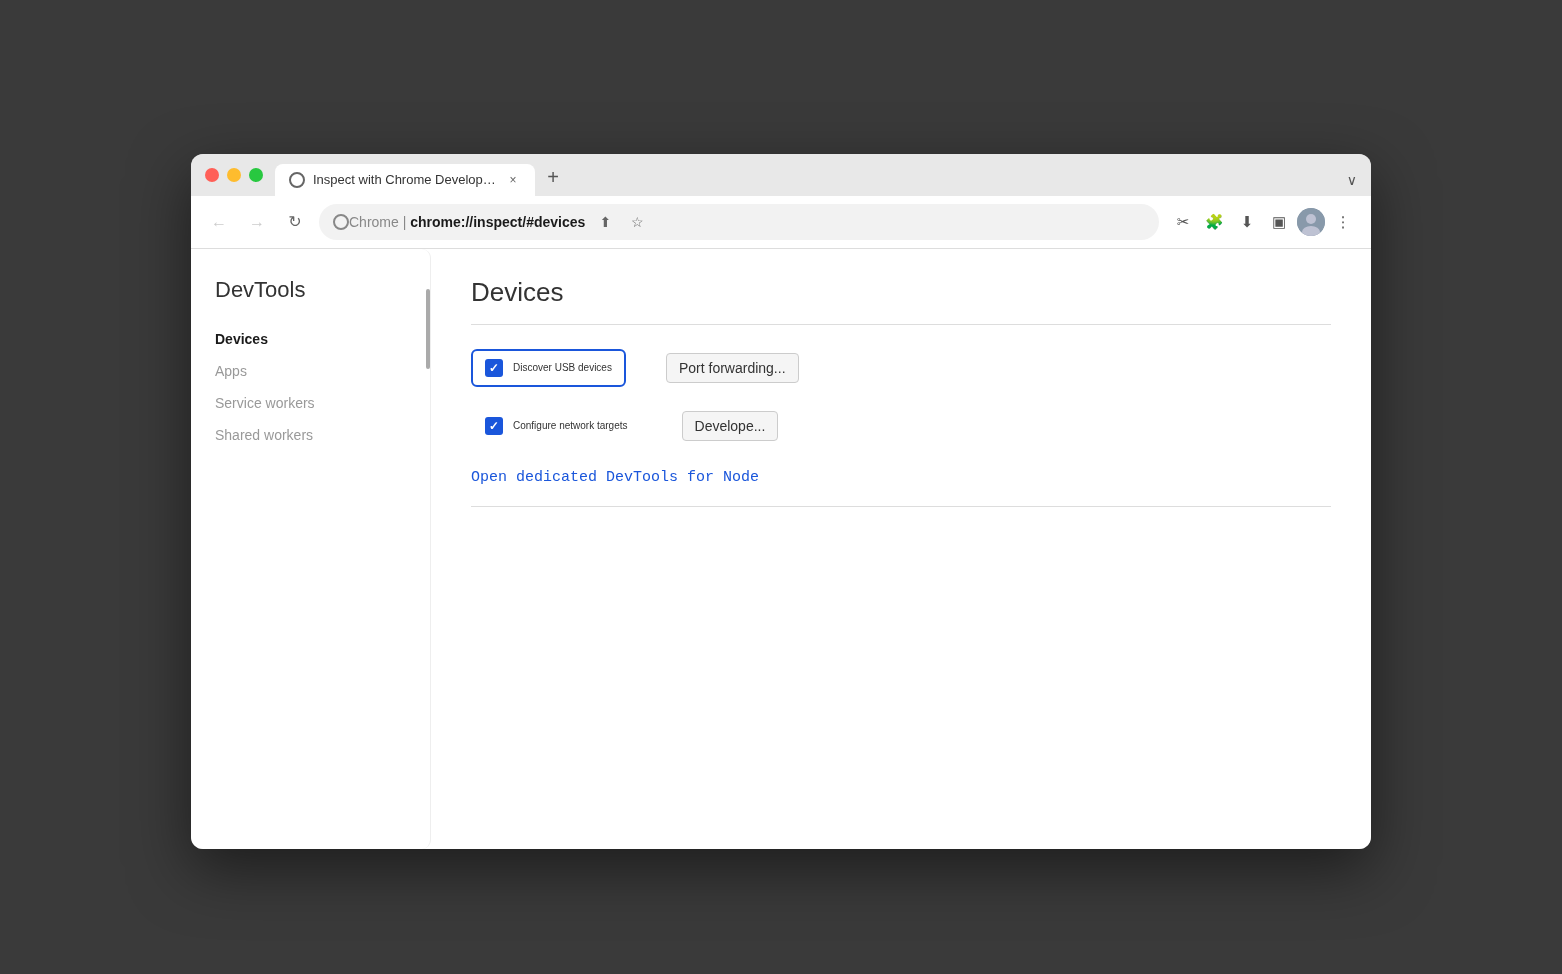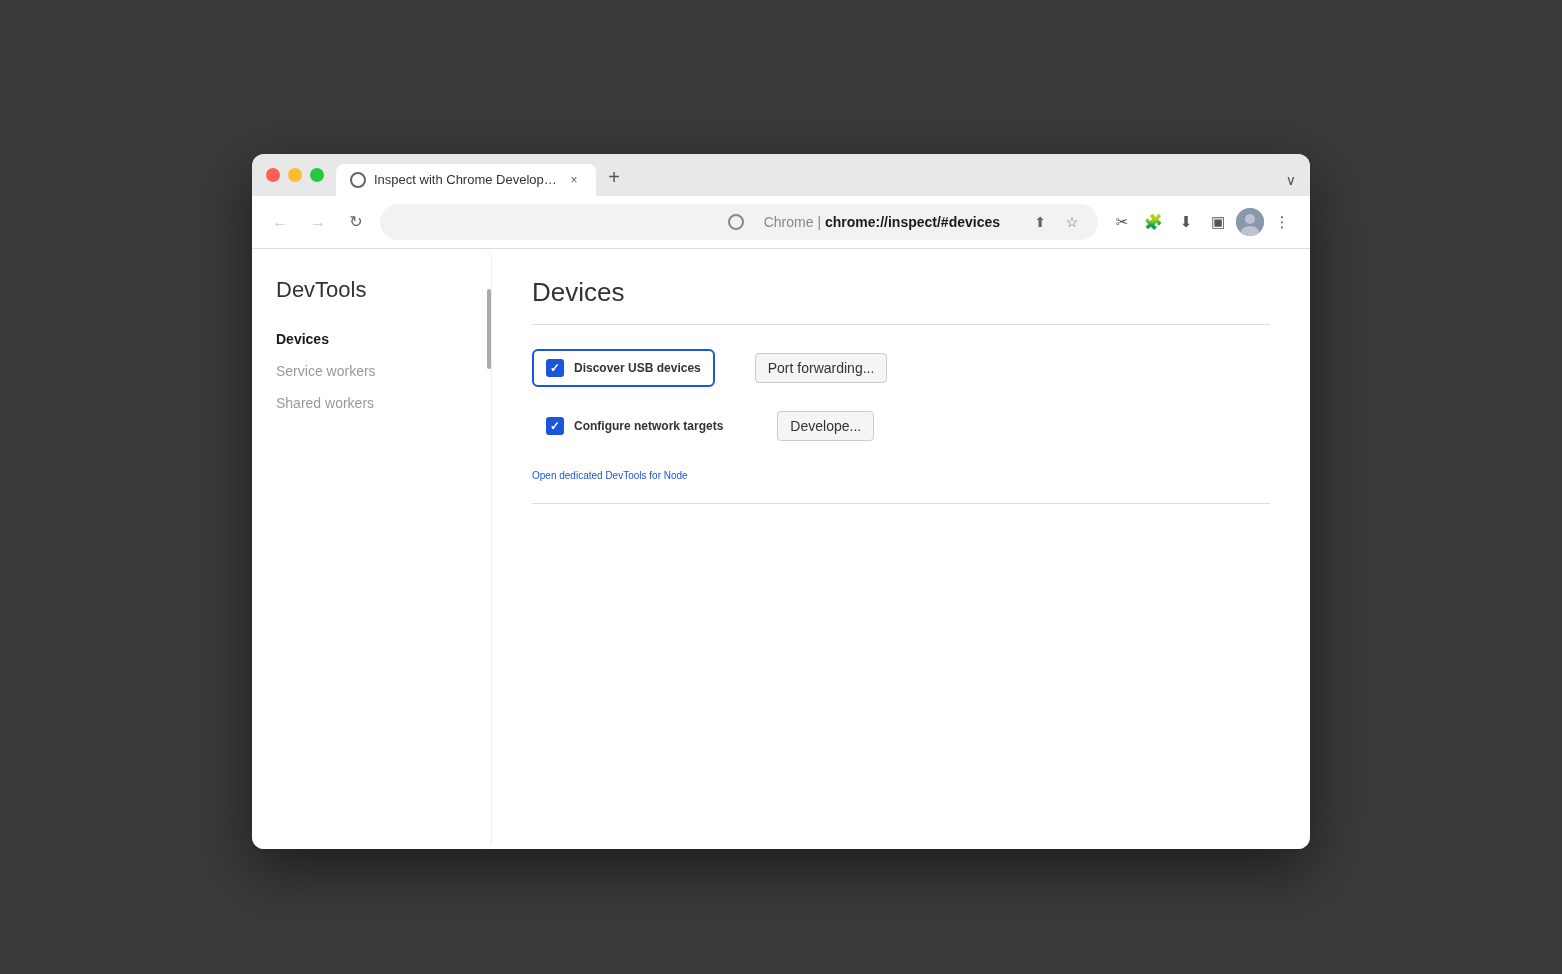--- a/index.html
+++ b/index.html
@@ -7,21 +7,21 @@
     body {
       background: #3a3a3a;
       display: flex;
       align-items: center;
       justify-content: center;
       min-height: 100vh;
       font-family: -apple-system, BlinkMacSystemFont, 'Segoe UI', sans-serif;
     }
 
     .browser-window {
-      width: 1058px;
+      width: 1180px;
       background: #a3a3a3;
       border-radius: 12px;
       box-shadow: 0 20px 60px rgba(0,0,0,0.5);
       overflow: hidden;
       margin-top: 28px;
     }
 
     
     .title-bar {
       background: #e8e8e8;
@@ -140,22 +140,21 @@
     }
     .nav-btn.disabled { color: #ccc; cursor: default; }
 
     .address-bar {
       flex: 1;
       display: flex;
       align-items: center;
       background: #f2f2f2;
       border-radius: 20px;
       padding: 6px 14px;
-      gap: 20px;
-      justify-content: flex-end;
+      gap: 0;
     }
 
     .address-globe {
       width: 16px;
       height: 16px;
       border-radius: 50%;
       border: 2px solid #888;
       flex-shrink: 0;
     }
 
@@ -321,43 +320,43 @@
       flex-shrink: 0;
     }
 
     .checkbox-check {
       color: white;
       font-size: 12px;
       font-weight: bold;
     }
 
     .checkbox-label {
-      font-size: 12px;
-      color: #333;
-      font-weight: bold;
+      font-size: 10px;
+      color: #333;
     }
 
     .btn {
       background: #f5f5f5;
       border: 1px solid #ccc;
       border-radius: 4px;
       padding: 6px 12px;
       font-size: 14px;
       color: #333;
       cursor: pointer;
       margin-left: 40px;
     }
 
     .link-blue {
       color: #1a56db;
-      font-size: 10px;
+      font-size: 15px;
       cursor: pointer;
       text-decoration: none;
       margin-top: 4px;
       display: inline-block;
+      font-family: Liberation Mono, monospace;
     }
 
     .bottom-divider {
       border: none;
       border-top: 1px solid #ddd;
       margin-top: 20px;
     }
   </style>
 </head>
 <body>
@@ -414,20 +413,21 @@
     </div>
   </div>
 
   <div class="page-content">
 
     <div class="sidebar">
       <div class="sidebar-scroll-indicator"></div>
       <div class="devtools-label">DevTools</div>
       <ul class="sidebar-nav">
         <li class="sidebar-nav-item active">Devices</li>
+        <li class="sidebar-nav-item">Apps</li>
         <li class="sidebar-nav-item">Service workers</li>
         <li class="sidebar-nav-item">Shared workers</li>
       </ul>
     </div>
 
     <div class="main-area">
       <h1 class="section-title">Devices</h1>
       <hr class="divider">
 
       

